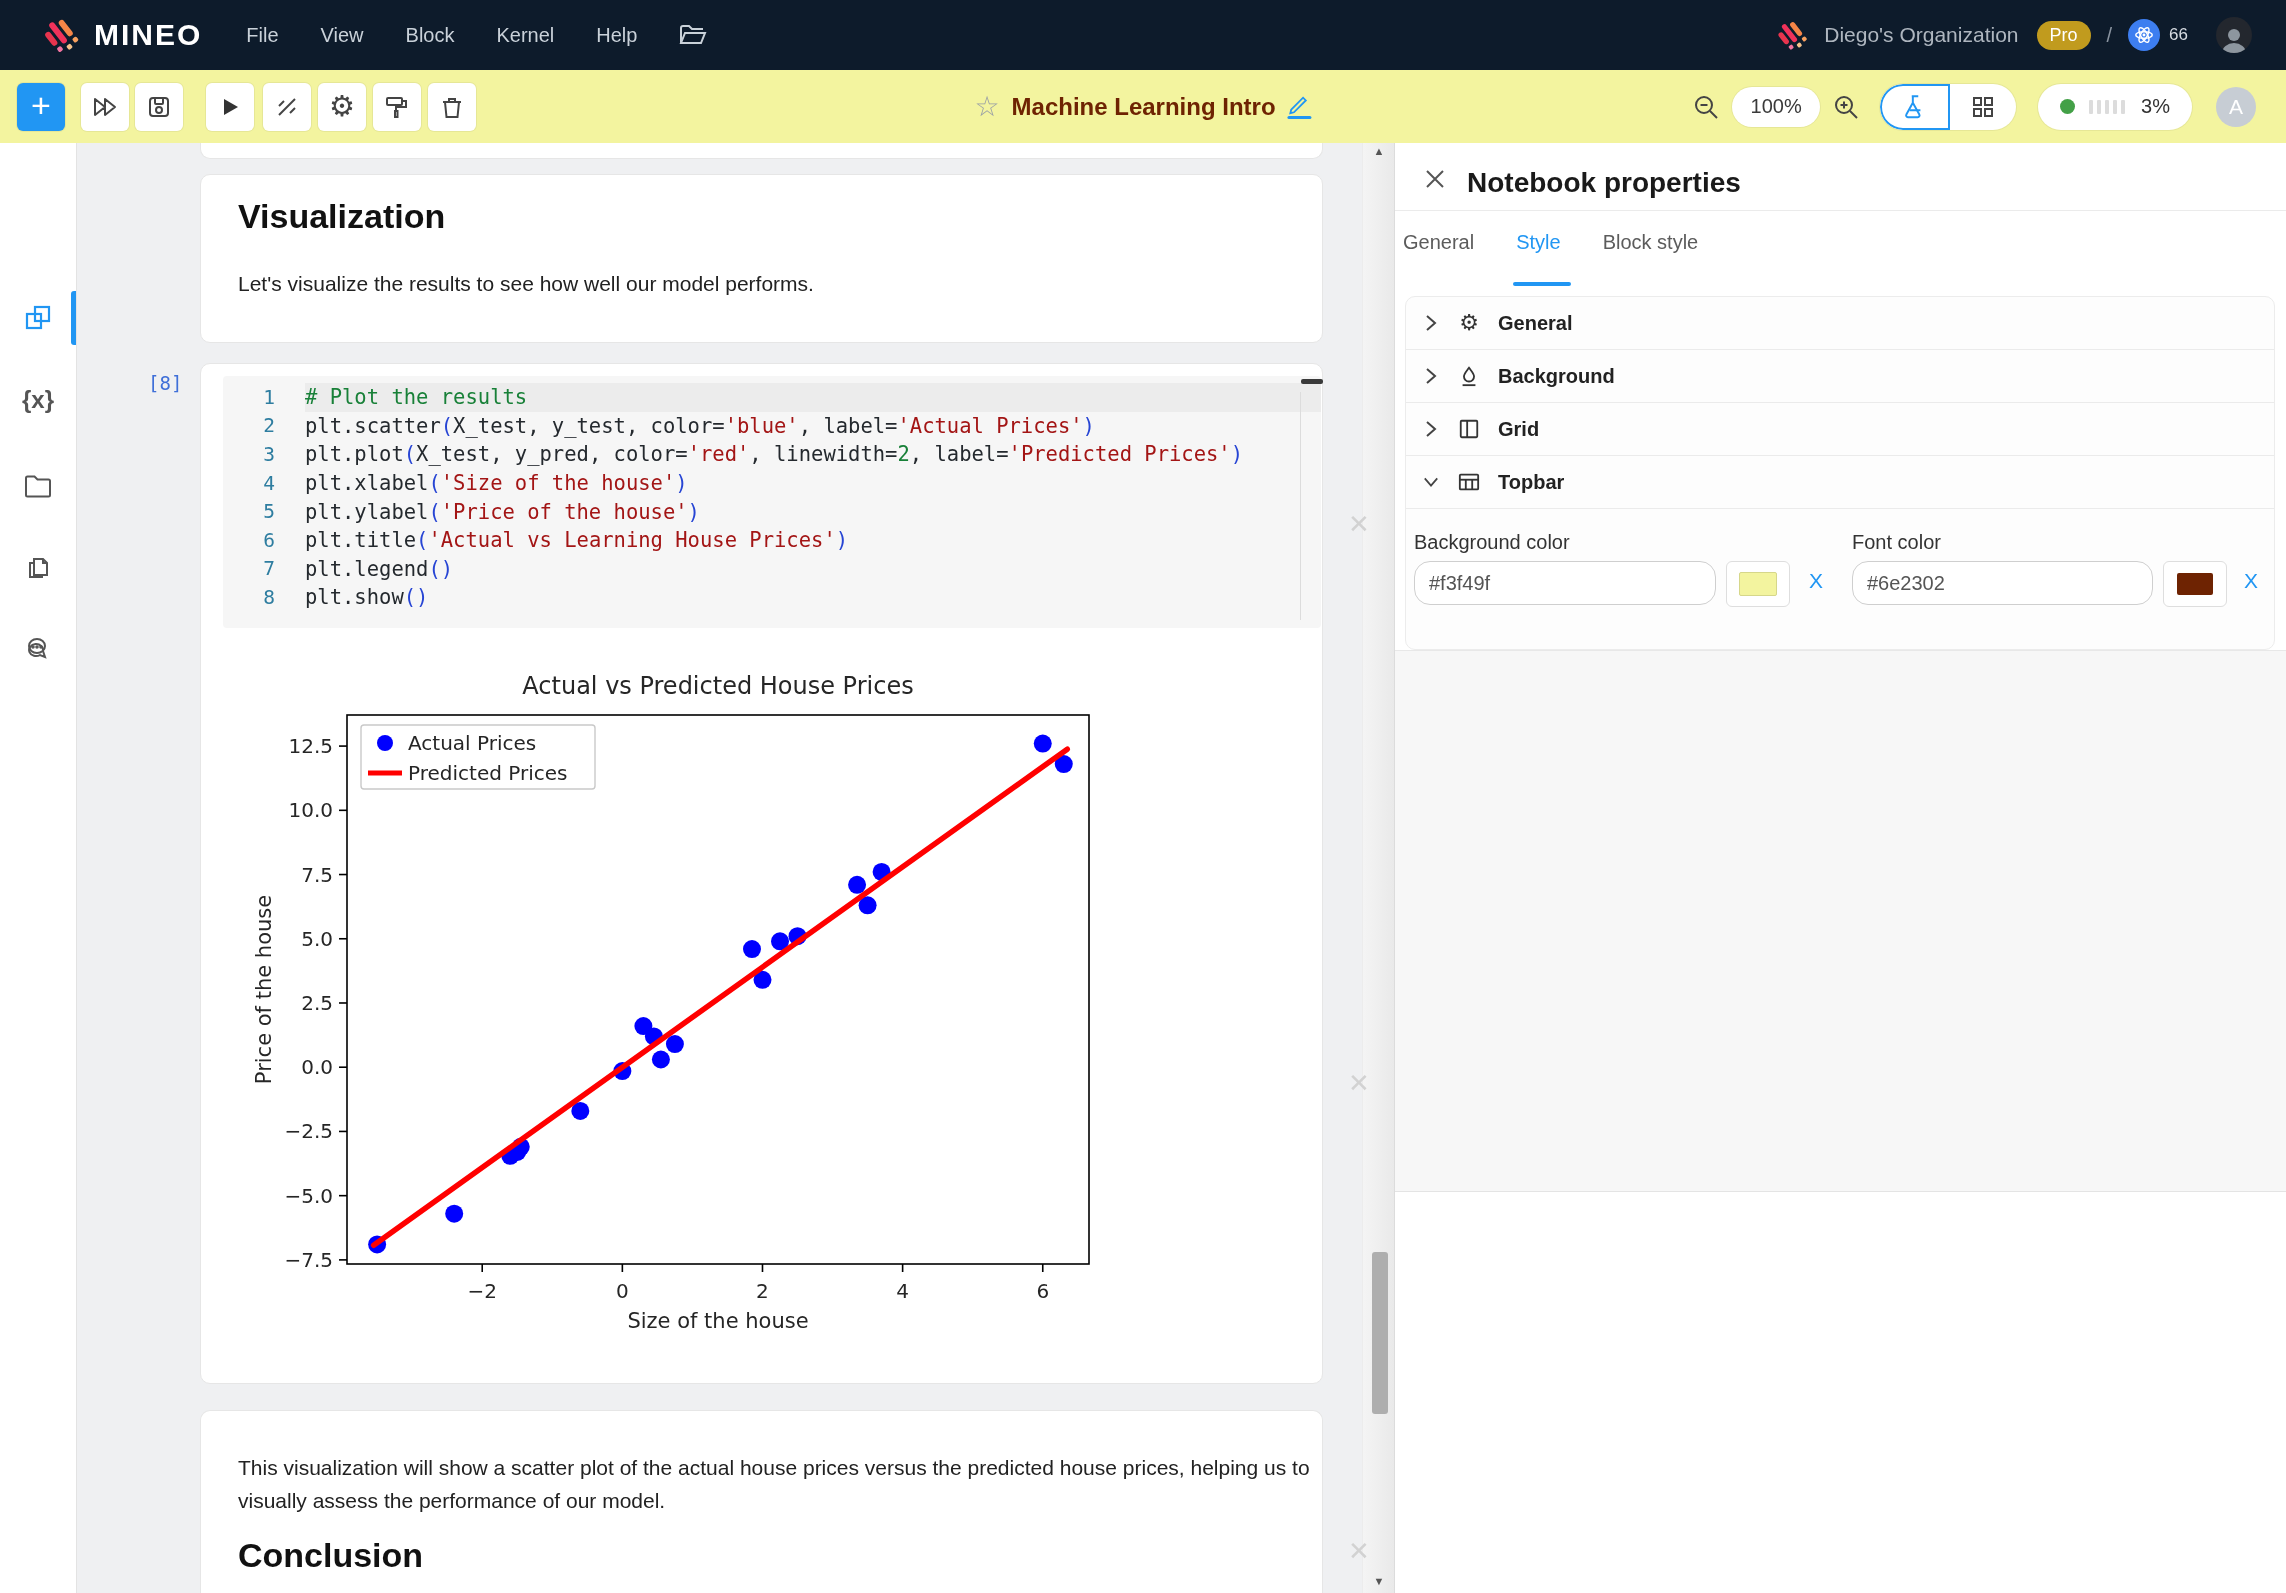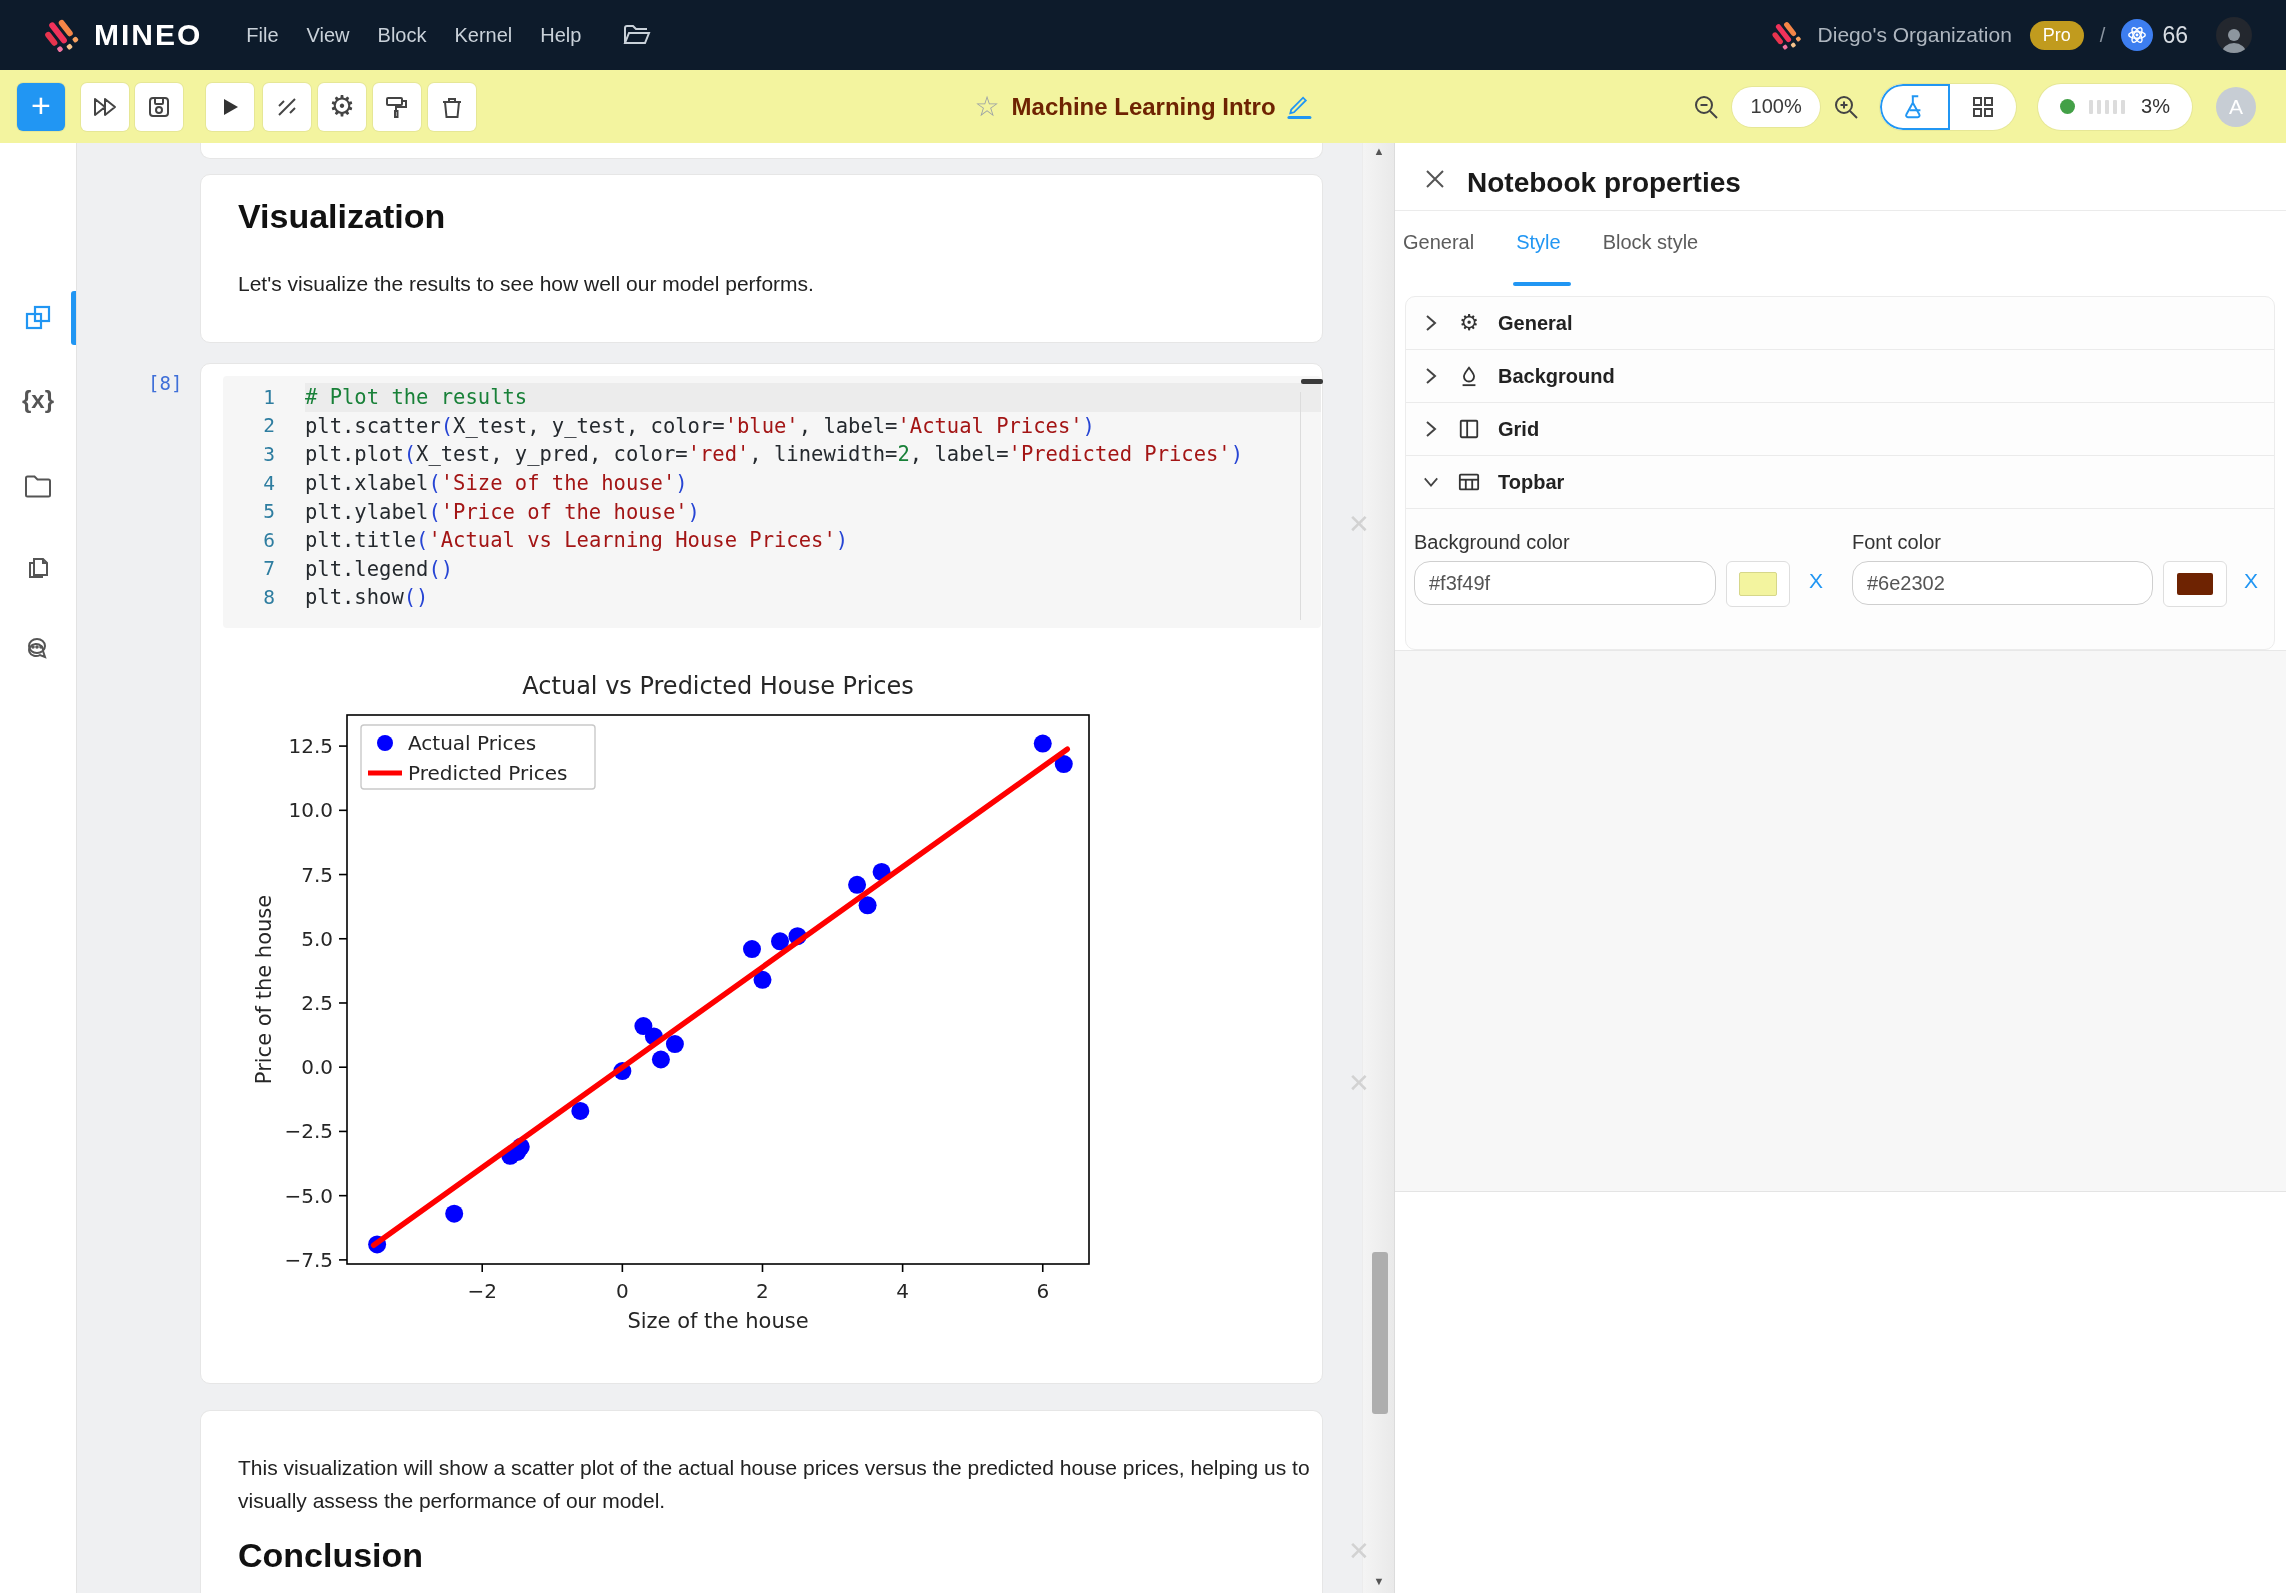--- a/index.html
+++ b/index.html
@@ -5,28 +5,28 @@
   html,body{margin:0;padding:0;}
   body{
     position:relative;width:2286px;height:1593px;overflow:hidden;
     background:#eff0f2;font-family:"Liberation Sans",sans-serif;
     -webkit-font-smoothing:antialiased;
   }
   
   .topbar{position:absolute;left:0;top:0;width:2286px;height:70px;background:#0d1b2b;display:flex;align-items:center;z-index:30;}
   .brand{display:flex;align-items:center;gap:12px;margin-left:40px;}
   .brand-text{color:#ffffff;font-size:30px;font-weight:bold;letter-spacing:2px;}
-  .menu-list{display:flex;gap:28px;margin-left:44px;}
+  .menu-list{display:flex;gap:42px;margin-left:44px;}
   .menu-item{color:#c9d1d9;font-size:20px;cursor:pointer;}
   .folder-btn{margin-left:42px;display:flex;align-items:center;cursor:pointer;}
   .topbar-right{margin-left:auto;display:flex;align-items:center;gap:14px;padding-right:34px;}
   .org-name{color:#aeb6bf;font-size:21px;}
   .pro-badge{background:#c19b1e;color:#fff;font-size:18px;border-radius:15px;padding:4px 13px;margin-left:4px;}
   .org-sep{color:#8a94a0;font-size:20px;margin:0 2px;}
-  .credits{display:flex;align-items:center;gap:9px;color:#d7dce2;font-size:23px;}
+  .credits{display:flex;align-items:center;gap:9px;color:#d7dce2;font-size:17px;}
   .credit-circle{width:32px;height:32px;border-radius:50%;background:#3d7ef0;display:flex;align-items:center;justify-content:center;}
   .avatar-photo{width:36px;height:36px;border-radius:50%;background:#23272e;display:flex;align-items:flex-end;justify-content:center;overflow:hidden;margin-left:14px;}
   
   .toolbar{position:absolute;left:0;top:70px;width:2286px;height:73px;background:#f3f49f;display:flex;align-items:center;z-index:25;}
   .tb-btn{width:48px;height:48px;background:#ffffff;border-radius:6px;display:flex;align-items:center;justify-content:center;box-shadow:0 0 0 1px rgba(0,0,0,0.05);cursor:pointer;flex:none;}
   .tb-btn.blue{background:#2196f3;}
   .plus-glyph{color:#fff;font-size:34px;line-height:1;margin-top:-3px;}
   .gear-glyph{font-size:29px;color:#444;line-height:1;}
   .doc-title{position:absolute;left:50%;top:0;height:73px;transform:translateX(-50%);display:flex;align-items:center;gap:12px;}
   .star-glyph{font-size:28px;color:#9aa0a6;cursor:pointer;}

